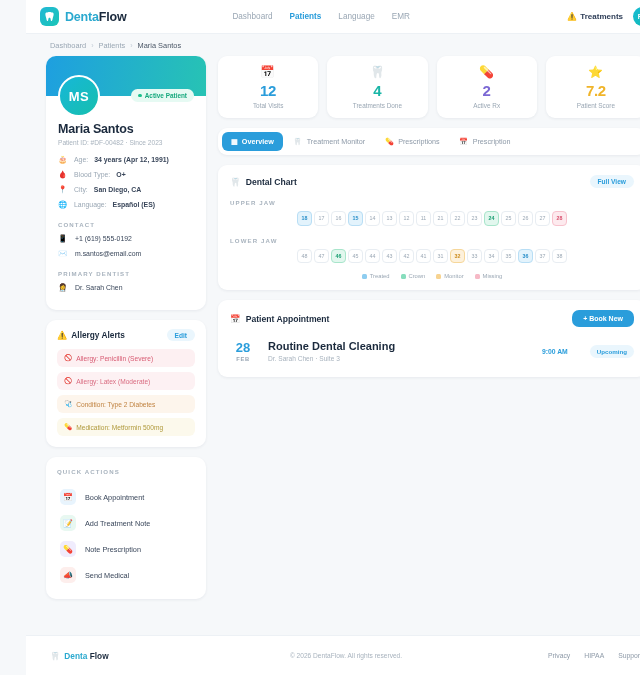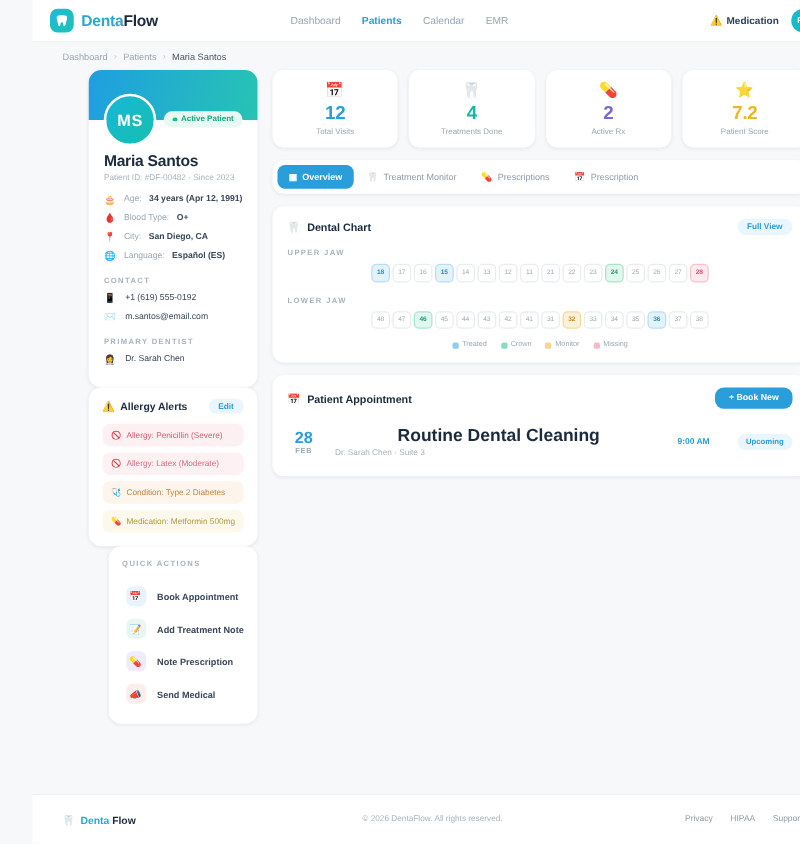--- a/index.html
+++ b/index.html
@@ -41,21 +41,21 @@
   }
 
   
   .crumbbar { height:22px; display:flex; align-items:center; padding:0 24px; flex-shrink:0; }
   .crumb { font-size:7.4px; color:#9aa7b4; }
   .crumb.current { color:#4a5666; }
   .crumb-sep { font-size:7px; color:#c3ccd6; margin:0 5px; }
 
   
   .body { display:flex; gap:12px; padding:0 20px; flex:1; align-items:flex-start; }
-  .col-left { width:160px; display:flex; flex-direction:column; flex-shrink:0;align-items:flex-end; }
+  .col-left { width:160px; display:flex; flex-direction:column; gap:10px; flex-shrink:0; }
   .col-right { flex:1; display:flex; flex-direction:column; gap:10px; }
 
   .card { background:#fff; border-radius:10px; box-shadow:0 1px 3px rgba(26,48,77,.07); }
 
   
   .pc-banner { height:40px; border-radius:10px 10px 0 0; background:linear-gradient(100deg,#1e9fe0,#27c3b4); }
   .pc-top { position:relative; padding:0 12px; }
   .pc-avatar {
     position:absolute; left:12px; top:-21px;
     width:42px; height:42px; border-radius:50%;
@@ -98,21 +98,21 @@
 
   
   .qa { padding:11px; }
   .qa-h { font-size:6.1px; color:#a8b3be; letter-spacing:1.1px; font-weight:700; margin-bottom:9px; }
   .qa-item { display:flex; align-items:center; gap:9px; padding:5px 0 5px 3px; cursor:pointer; }
   .qa-tile { width:16px; height:16px; border-radius:5px; display:flex; align-items:center; justify-content:center; font-size:8px; }
   .t-blue { background:#e8f4fd; }
   .t-green { background:#e8f8f1; }
   .t-purple { background:#f0ecfd; }
   .t-red { background:#fdeeec; }
-  .qa-label { font-size:7.3px; font-weight:700; color:#39465a; }
+  .qa-label { font-size:7.3px; font-weight:400; color:#39465a; }
 
   
   .stats { display:flex; gap:9px; }
   .stat { flex:1; background:#fff; border-radius:9px; box-shadow:0 1px 3px rgba(26,48,77,.07); padding:10px 4px 9px; text-align:center; }
   .stat-ico { font-size:12px; line-height:1; }
   .stat-val { font-size:15px; font-weight:700; margin-top:4px; letter-spacing:-.3px; }
   .v-blue { color:#2a9ddb; }
   .v-teal { color:#19b5a6; }
   .v-purple { color:#7b68d4; }
   .v-amber { color:#f0b429; }
@@ -150,21 +150,21 @@
   .btn-book {
     margin-left:auto; background:#2a9ddb; color:#fff;
     font-size:7px; font-weight:700; padding:5px 11px;
     border-radius:7px; border:none; cursor:pointer; white-space:nowrap;
   }
   .appt { display:flex; align-items:center; padding:13px 12px 15px; gap:12px; }
   .appt-date { text-align:center; width:26px; flex-shrink:0; }
   .appt-d { font-size:13px; font-weight:700; color:#2a9ddb; line-height:1; }
   .appt-m { font-size:5.8px; color:#9aa7b4; font-weight:700; letter-spacing:.6px; margin-top:2px; }
   .appt-main { flex:1; }
-  .appt-t { font-size:14px; font-weight:700; color:#1b2a3d;text-align:center; }
+  .appt-t { font-size:11px; font-weight:700; color:#1b2a3d; }
   .appt-s { font-size:6.6px; color:#a8b3be; margin-top:3px; }
   .appt-time { font-size:6.8px; font-weight:700; color:#2a9ddb; margin-right:10px; white-space:nowrap; }
   .appt-badge { font-size:6.2px; font-weight:700; color:#2a9ddb; background:#eaf6fd; padding:3px 7px; border-radius:8px; white-space:nowrap; }
 
   
   .footer {
     height:40px; background:#fff; border-top:1px solid #edf1f5;
     display:flex; align-items:center; padding:0 24px; flex-shrink:0; margin-top:10px;
   }
   .f-brand { display:flex; align-items:center; gap:4px; font-size:8.3px; font-weight:700; }
@@ -187,28 +187,28 @@
         </svg>
       </span>
       <span class="brand-text">
         <span class="brand-a">Denta</span><span class="brand-b">Flow</span>
       </span>
     </div>
 
     <div class="nav">
       <span class="nav-item">Dashboard</span>
       <span class="nav-item active">Patients</span>
-      <span class="nav-item">Calendar</span>
+      <span class="nav-item">Language</span>
       <span class="nav-item">EMR</span>
     </div>
 
     <div class="topright">
       <div class="reminders">
         <span>⚠️</span>
-        <span>Medication</span>
+        <span>Treatments</span>
       </div>
       <div class="avatar-sm">RC</div>
     </div>
   </div>
 
   <div class="crumbbar">
     <span class="crumb">Dashboard</span>
     <span class="crumb-sep">›</span>
     <span class="crumb">Patients</span>
     <span class="crumb-sep">›</span>

